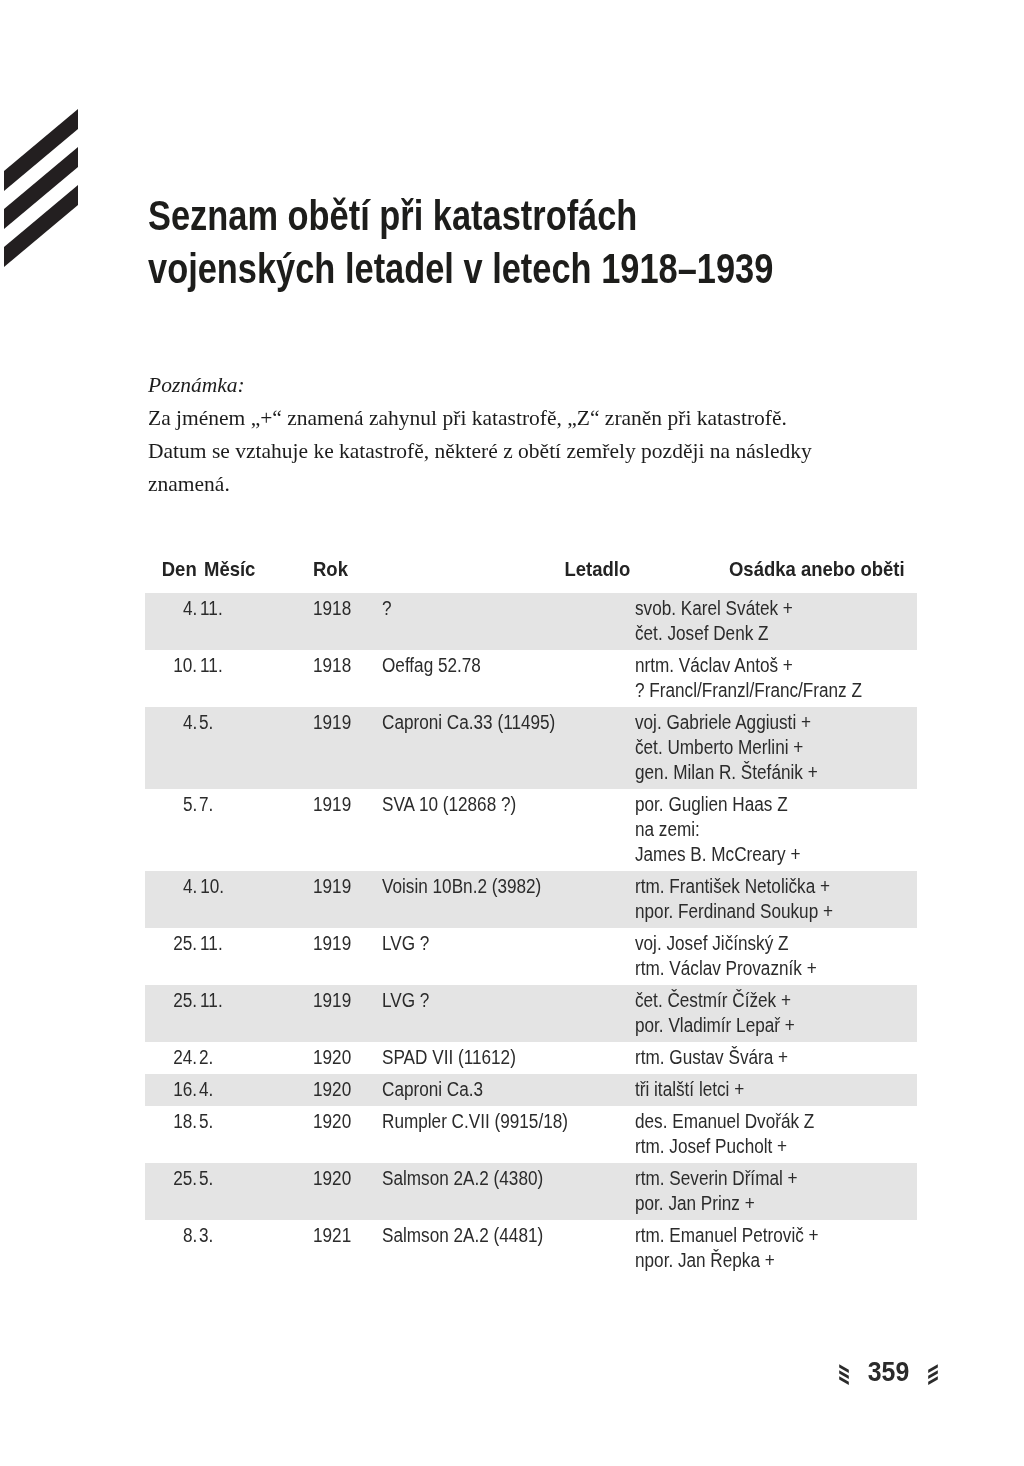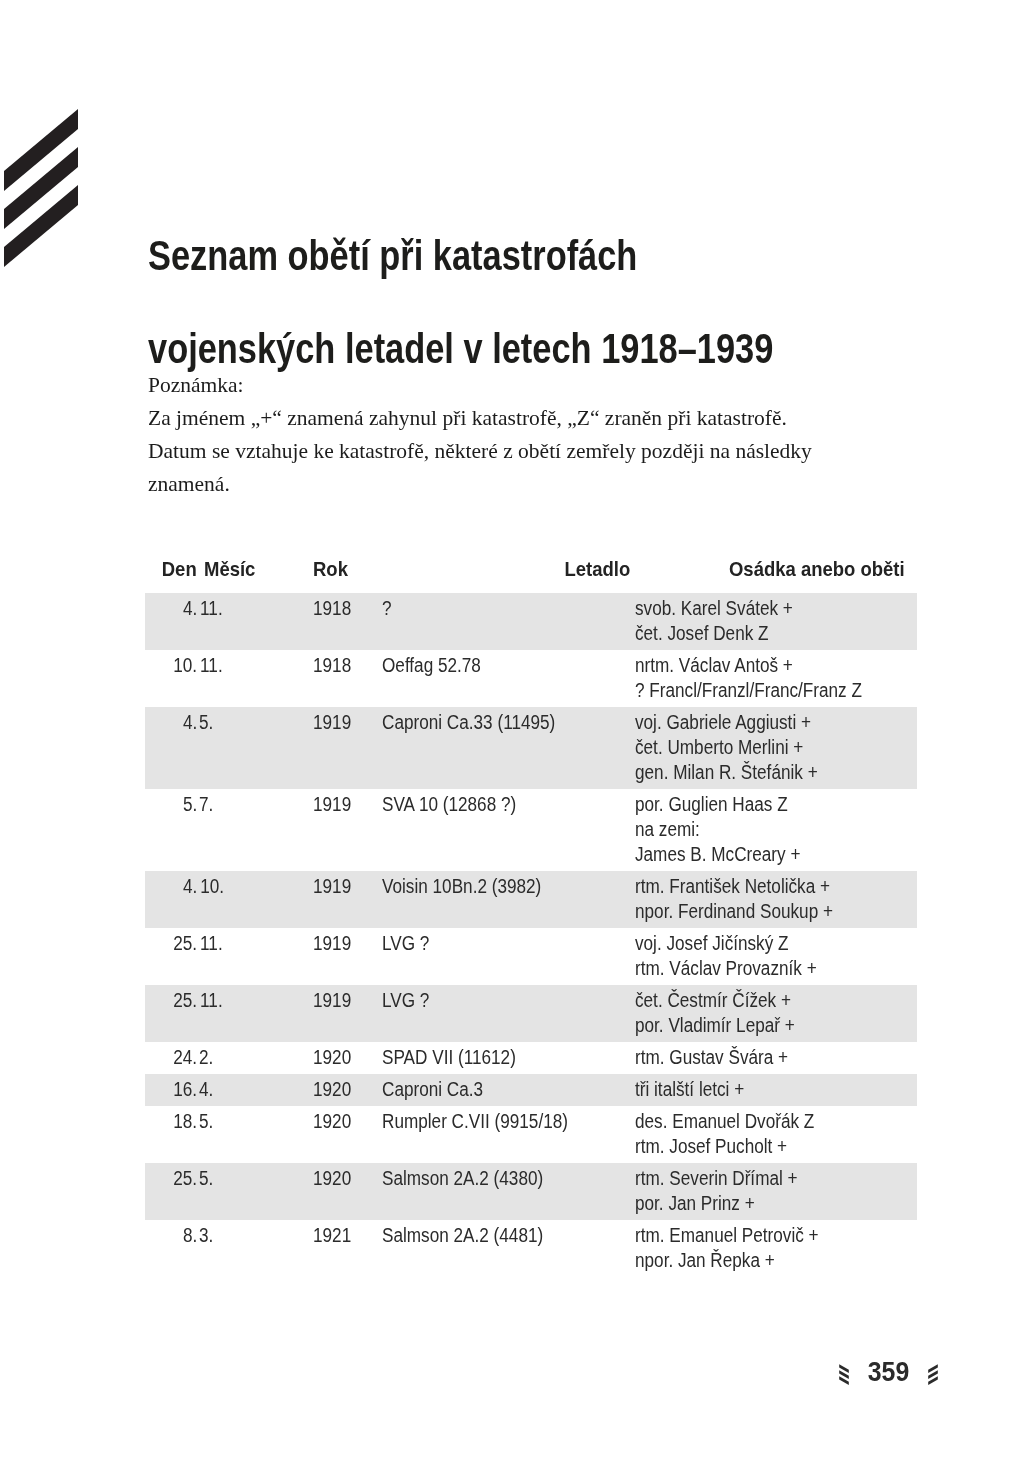--- a/index.html
+++ b/index.html
@@ -9,29 +9,29 @@
   }
 
   
   .corner-logo { position:absolute; left:0; top:104px; }
 
   
   .title {
     position:absolute; left:148px; top:160px;
     font-weight:bold; font-size:43px; line-height:53px; color:#1d1d1b;
   }
-  .t-line { display:block;margin-top:40px; }
+  .t-line { display:block; }
   .squeeze-t { display:inline-block; transform:scaleX(0.80); transform-origin:0 50%; white-space:nowrap; }
 
   
   .note {
     position:absolute; left:148px; top:369px;
     font-family:"Liberation Serif", serif; font-size:21.5px; line-height:33px; color:#1c1c1c;
   }
-  .note-label { }
+  .note-label { font-style:italic; }
   .note-line { white-space:nowrap; }
 
   
   .table { position:absolute; left:145px; top:551px; width:772px; }
   .thead {
     display:flex; height:30px; align-items:flex-end; padding-bottom:12px;
     font-weight:bold; font-size:21px; color:#232323;
   }
   .row { display:flex; padding:3px 0 4px 0; font-size:19.5px; line-height:25px; }
   .row.shaded { background:#e4e4e4; }

